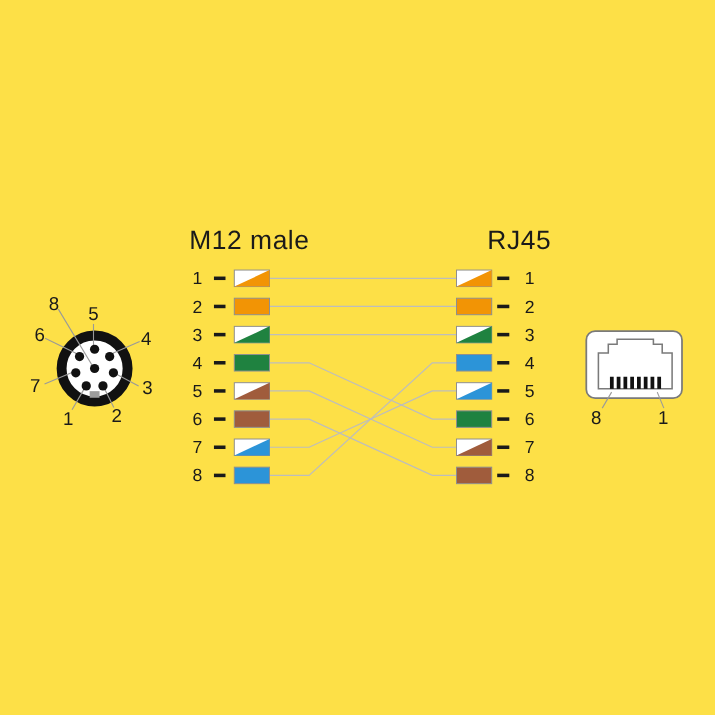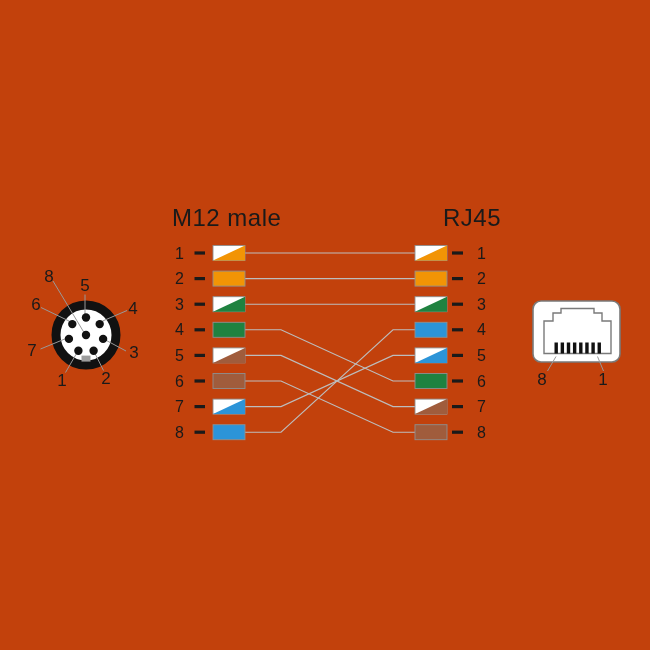--- a/index.html
+++ b/index.html
@@ -1,16 +1,16 @@
 <!DOCTYPE html>
 <html><head>
 <meta charset="utf-8">
 <style>
   html,body{margin:0;padding:0;background:#ffffff;}
-  .stage{position:relative;width:650px;height:650px;background:#c2410c;overflow:hidden;}
+  .stage{position:relative;width:650px;height:650px;background:#fde047;overflow:hidden;}
   text{font-family:"Liberation Sans","DejaVu Sans",sans-serif;fill:#1a1a1a;}
   .hdr{font-size:24px;letter-spacing:0.5px;}
   .pin-num{font-size:16px;}
   .face-num{font-size:17px;}
 </style>
 </head>
 <body>
 
 <div class="stage">
 <svg width="650" height="650" viewBox="0 0 650 650">

